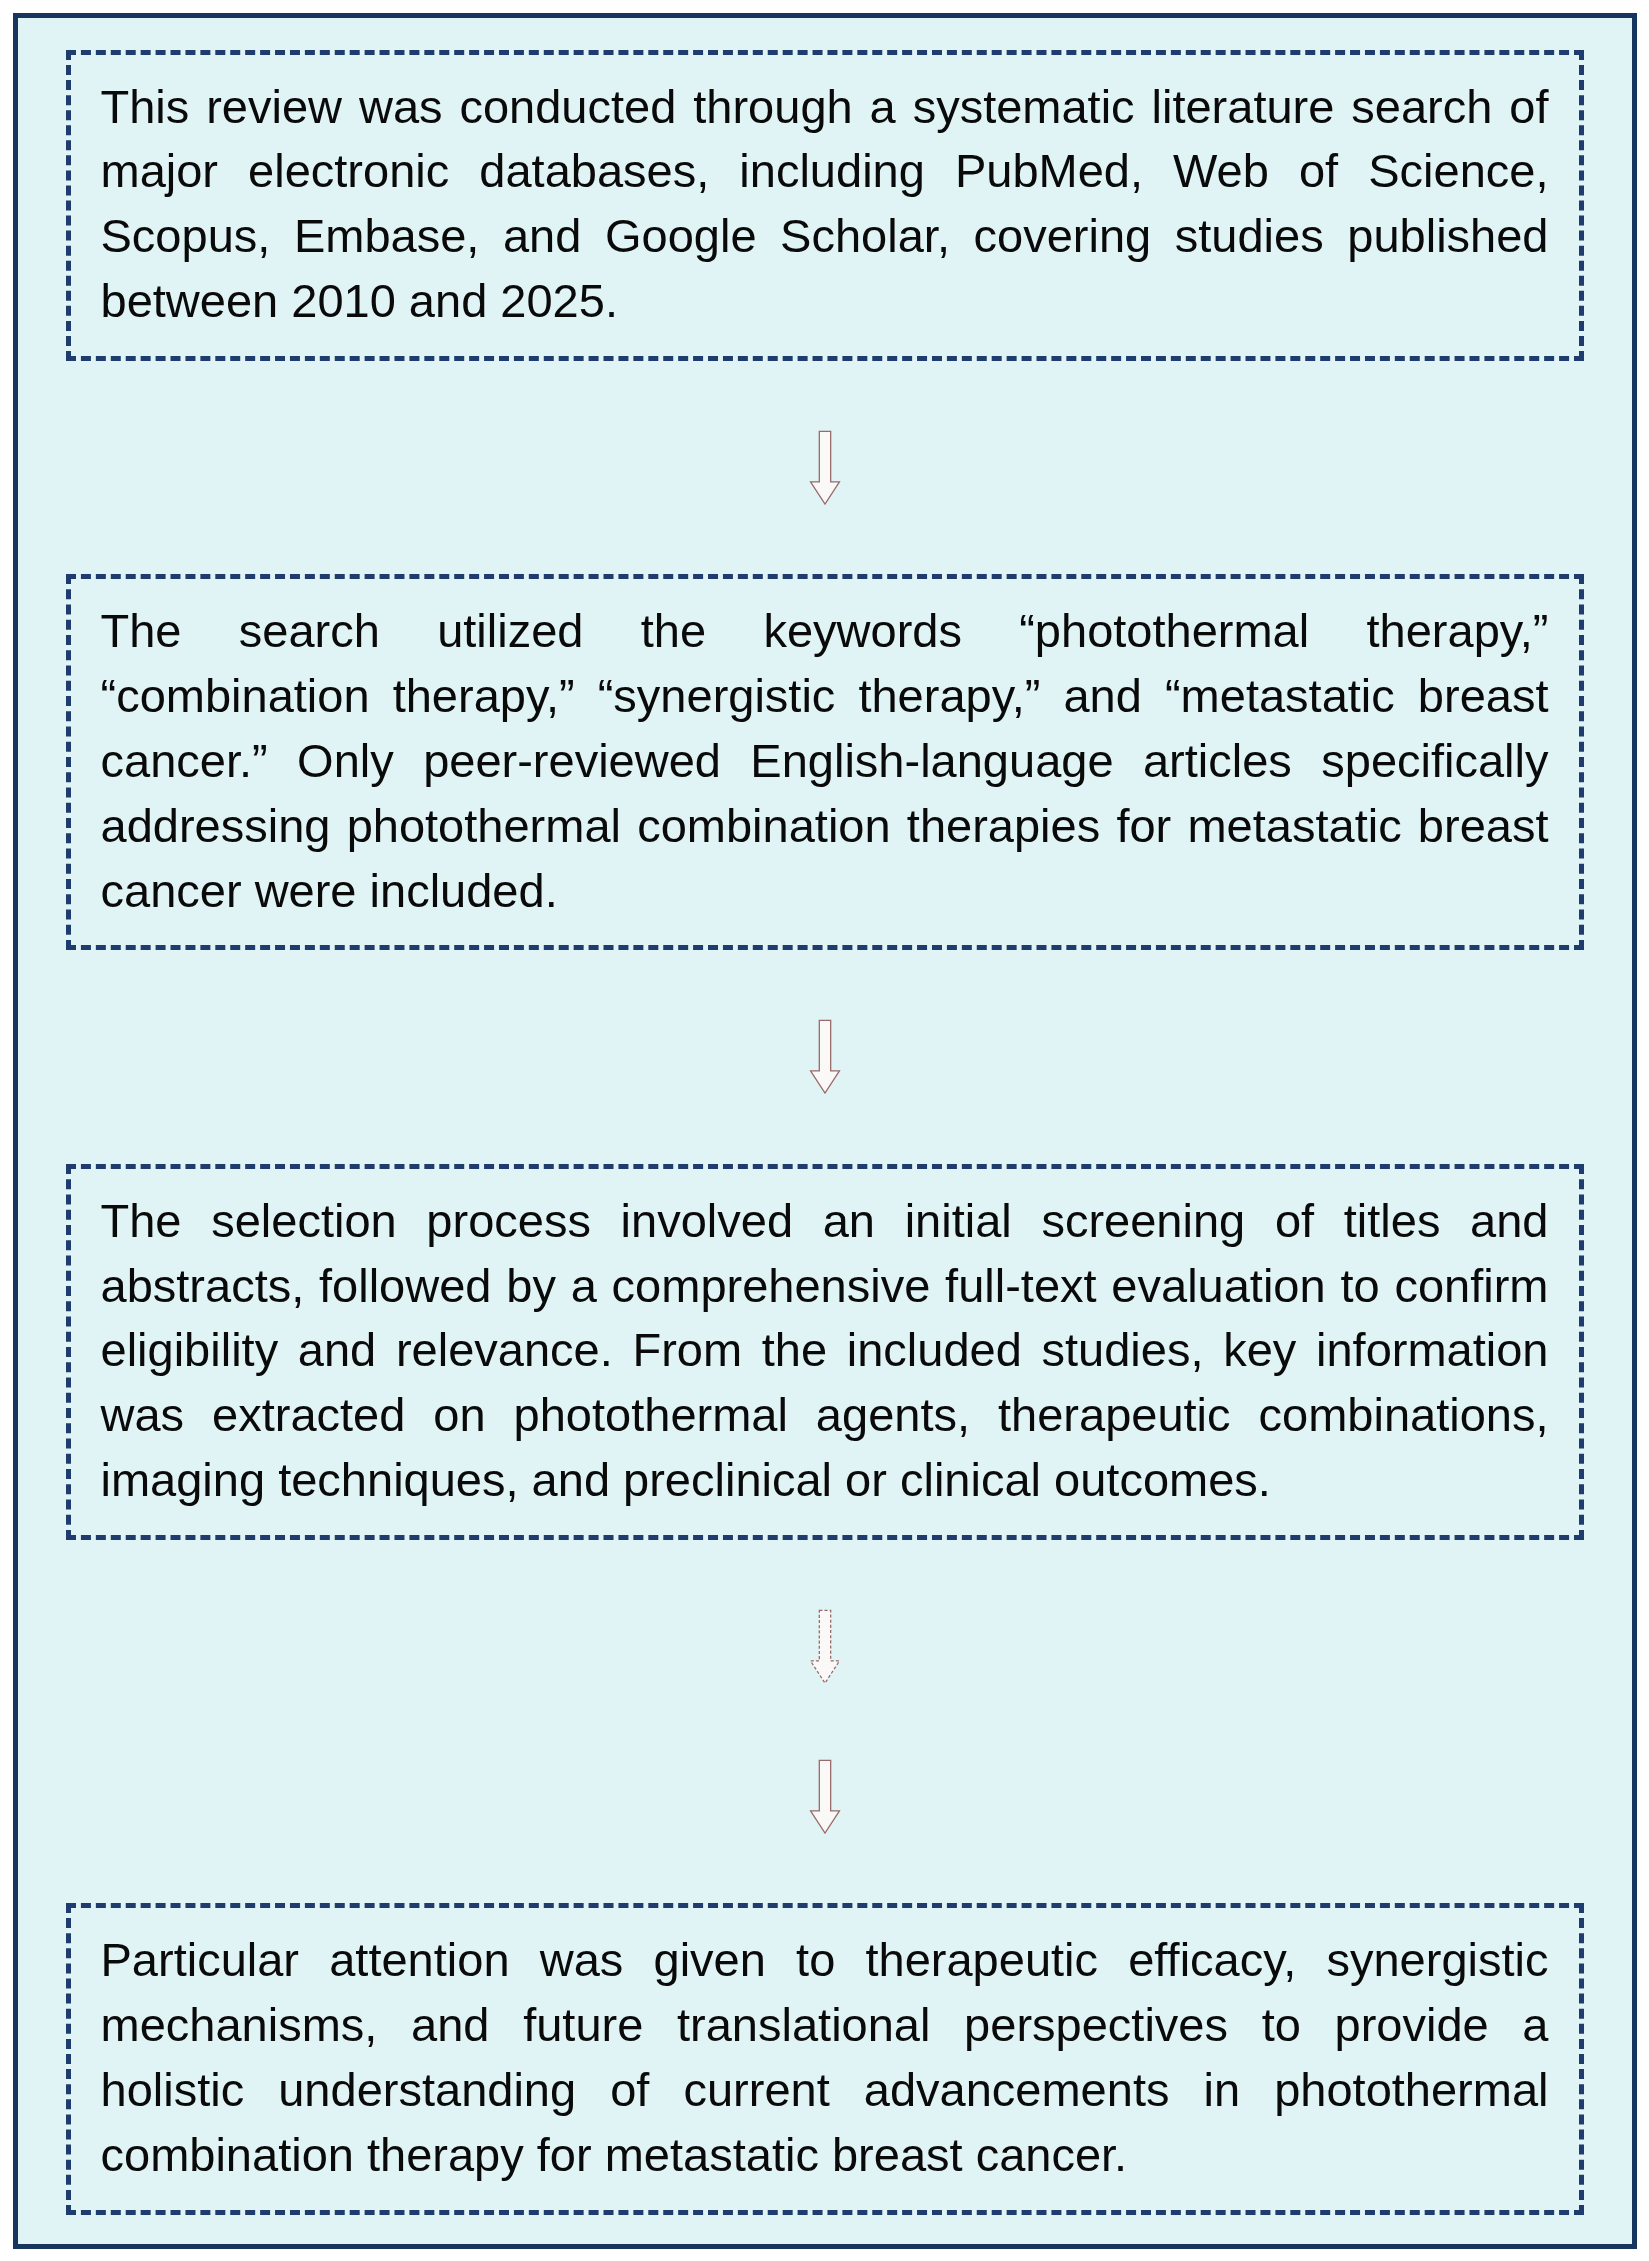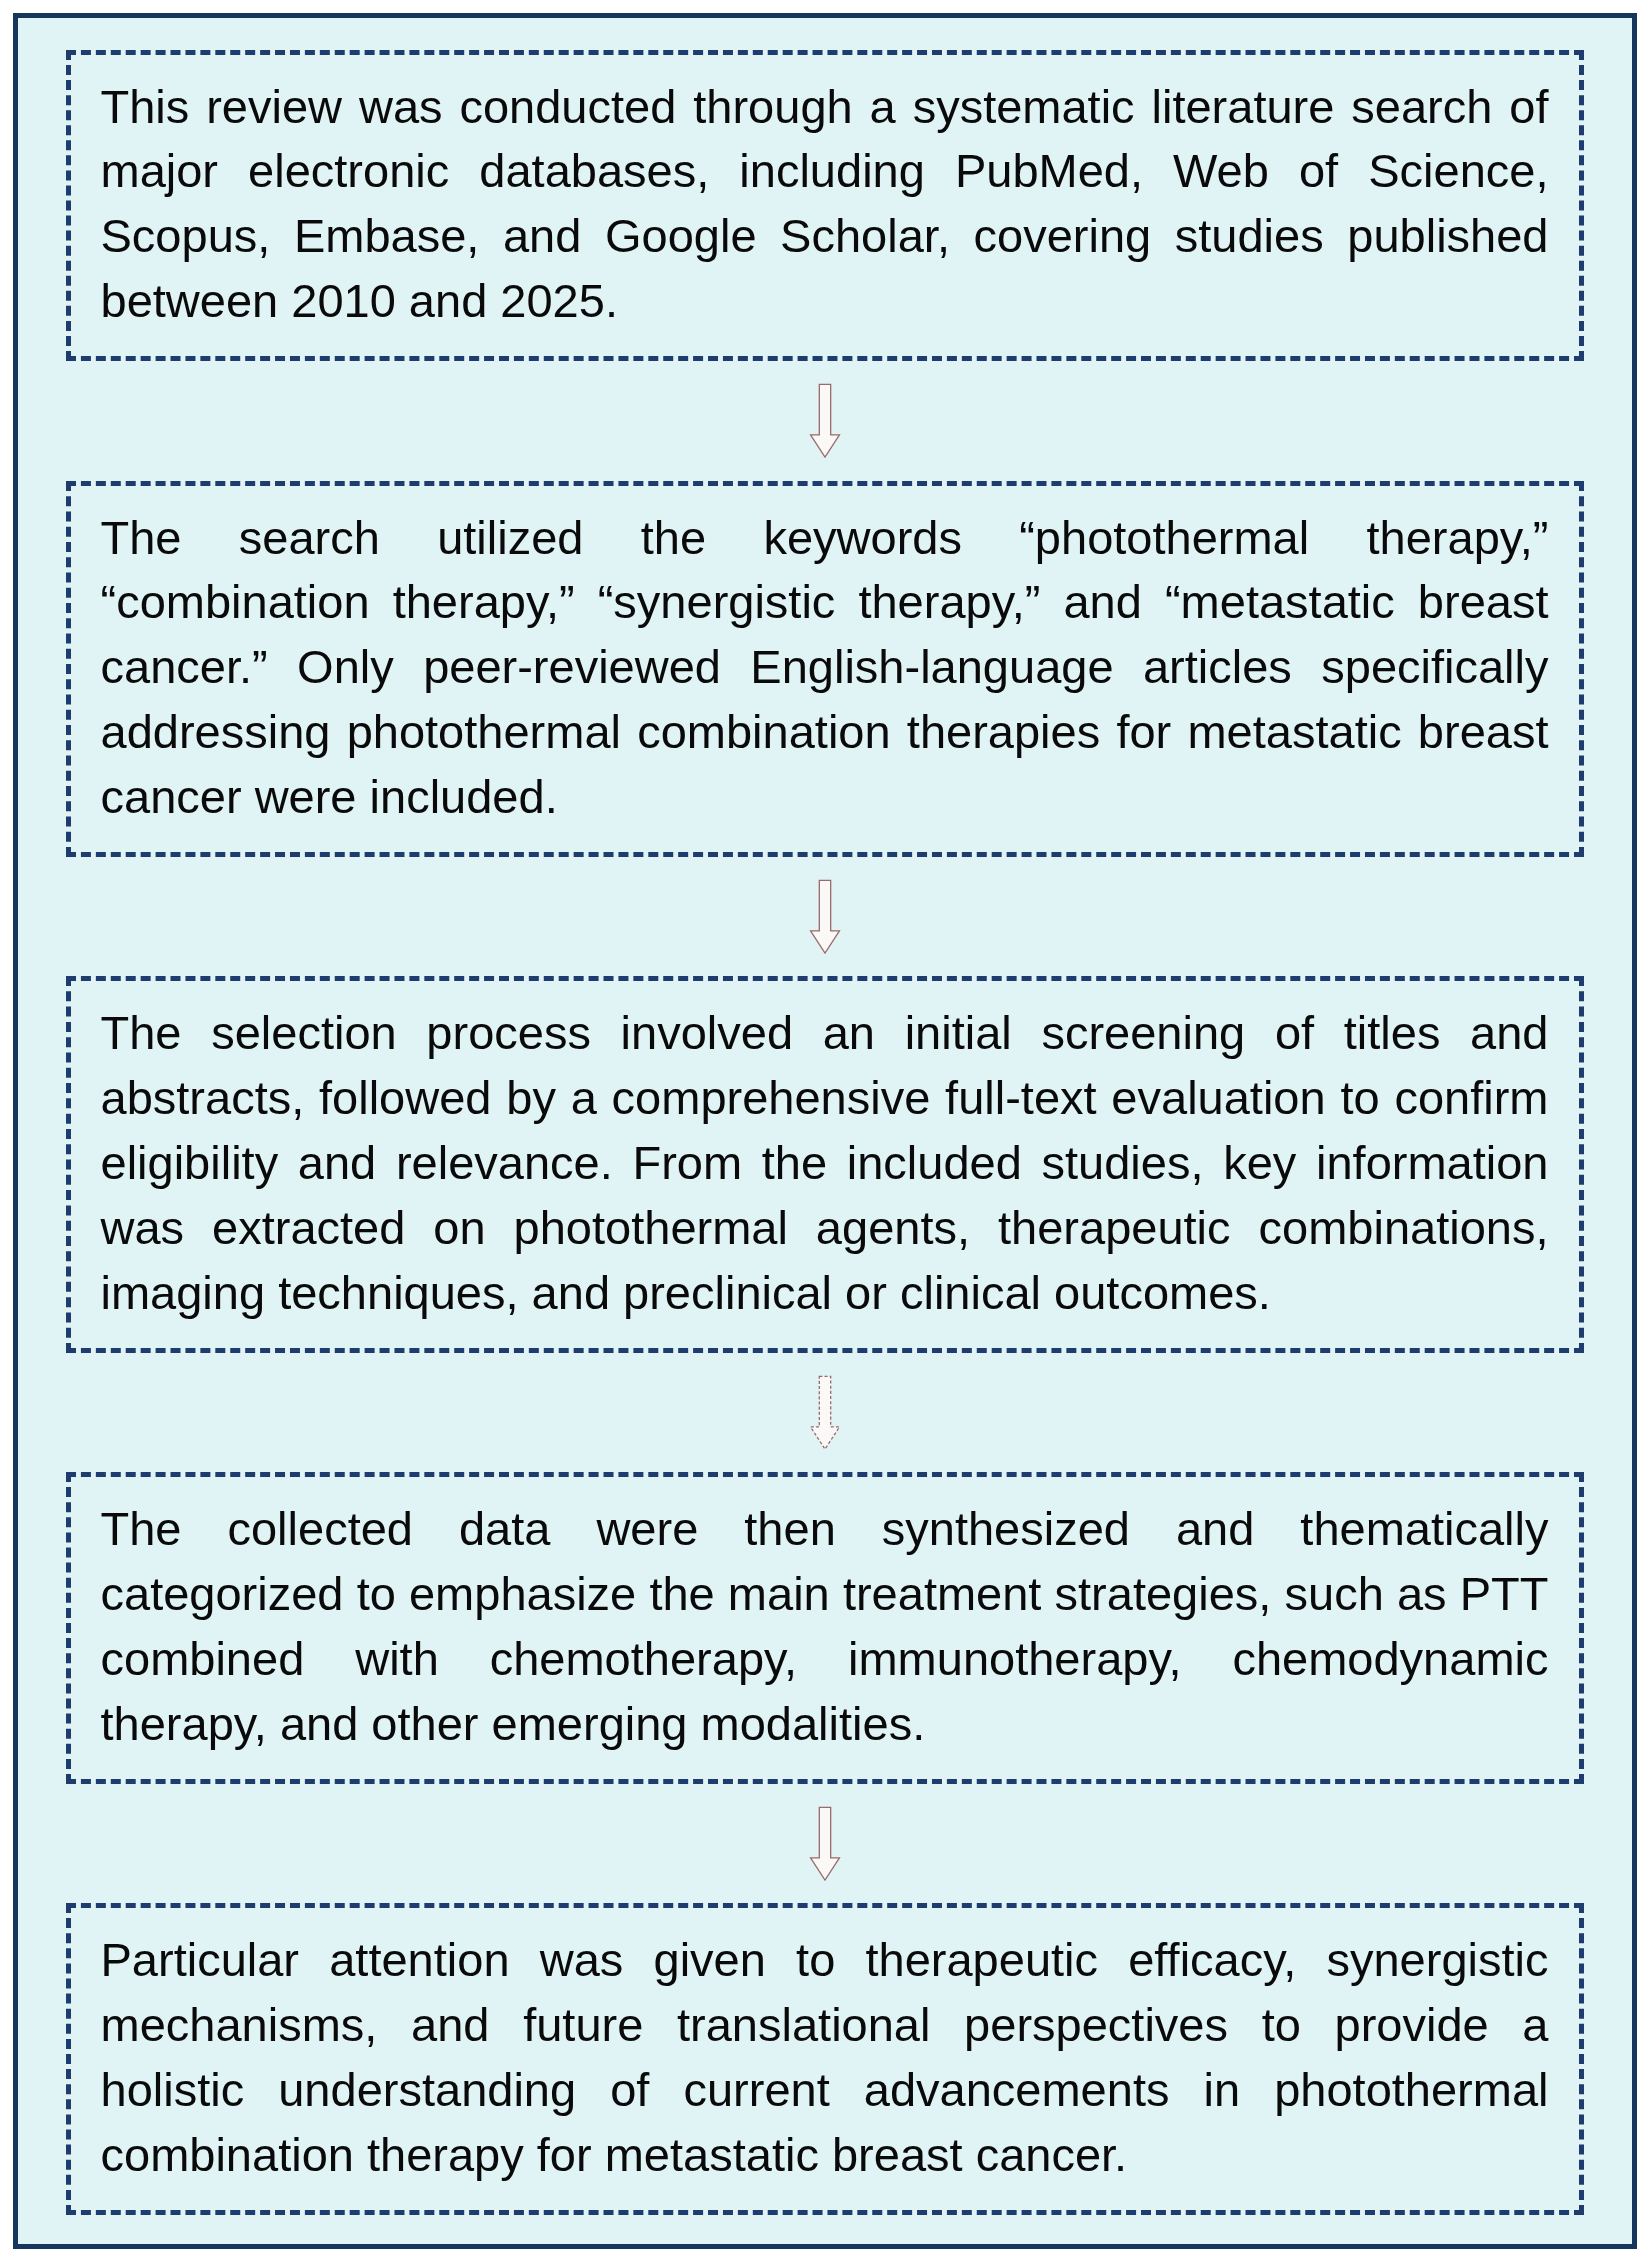--- a/index.html
+++ b/index.html
@@ -79,23 +79,20 @@
   <div class="flow-box">
     <span>The selection process involved an initial screening of titles and abstracts, followed by a comprehensive full-text evaluation to confirm eligibility and relevance. From the included studies, key information was extracted on photothermal agents, therapeutic combinations, imaging techniques, and preclinical or clinical outcomes.</span>
   </div>
 
   <div class="arrow-wrap">
     <svg viewBox="0 0 62 146">
       <path d="M20 2 H42 V100 H59 L31 143 L3 100 H20 Z" fill="#fbf8f8" stroke="#9a6a6a" stroke-width="2.5" stroke-dasharray="6 4"></path>
     </svg>
   </div>
 
-  <div class="flow-box">
-    <span>The collected data were then synthesized and thematically categorized to emphasize the main treatment strategies, such as PTT combined with chemotherapy, immunotherapy, chemodynamic therapy, and other emerging modalities.</span>
-  </div>
 
   <div class="arrow-wrap">
     <svg viewBox="0 0 62 146">
       <path d="M20 2 H42 V100 H59 L31 143 L3 100 H20 Z" fill="#fbf8f8" stroke="#9a6a6a" stroke-width="2.5"></path>
     </svg>
   </div>
 
   <div class="flow-box">
     <span>Particular attention was given to therapeutic efficacy, synergistic mechanisms, and future translational perspectives to provide a holistic understanding of current advancements in photothermal combination therapy for metastatic breast cancer.</span>
   </div>

